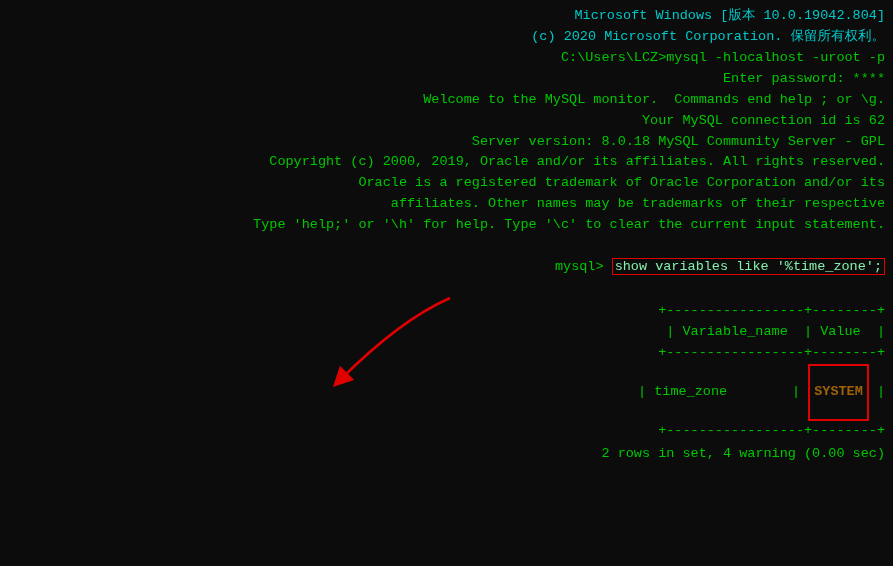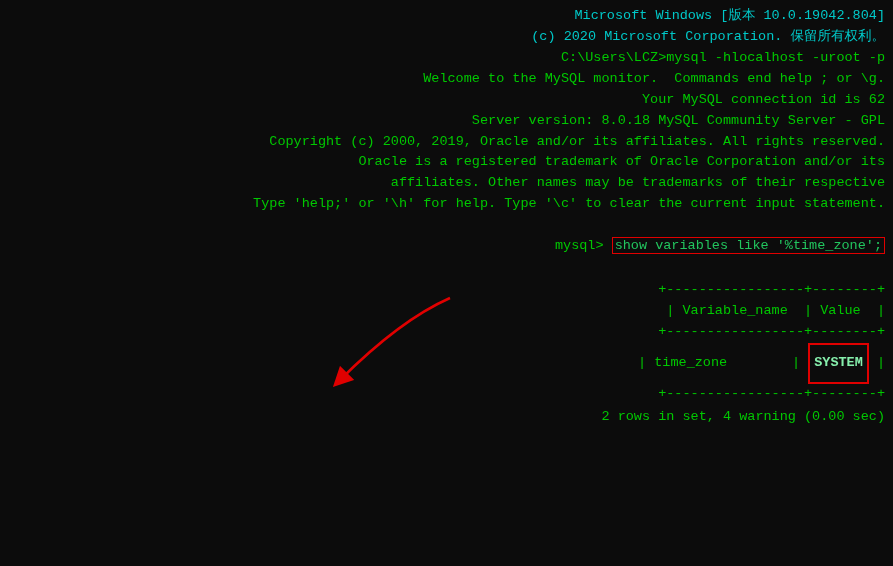--- a/index.html
+++ b/index.html
@@ -39,56 +39,57 @@
     .cmd-highlight {
       display: inline;
       border: 1.5px solid #e00000;
       padding: 0 2px;
     }
 
     
     .system-highlight {
       display: inline-block;
       border: 2px solid #e00000;
-      padding: 8px 4px;
-      color: #86efac;
+      padding: 16px 4px;
+      color: #a16207;
       font-weight: bold;
     }
 
     
     .arrow-overlay {
       position: absolute;
       top: 290px;
       left: 220px;
       pointer-events: none;
     }
   </style>
 </head>
 <body>
 
 <div class="terminal">
 
   <div class="line cyan">Microsoft Windows [版本 10.0.19042.804]</div>
   <div class="line cyan">(c) 2020 Microsoft Corporation. 保留所有权利。</div>
   <div class="line"></div>
   <div class="line green">C:\Users\LCZ&gt;mysql -hlocalhost -uroot -p</div>
+  <div class="line green">Enter password: ****</div>
   <div class="line green">Welcome to the MySQL monitor.  Commands end help ; or \g.</div>
   <div class="line green">Your MySQL connection id is 62</div>
   <div class="line green">Server version: 8.0.18 MySQL Community Server - GPL</div>
   <div class="line"></div>
   <div class="line green">Copyright (c) 2000, 2019, Oracle and/or its affiliates. All rights reserved.</div>
   <div class="line"></div>
   <div class="line green">Oracle is a registered trademark of Oracle Corporation and/or its</div>
   <div class="line green">affiliates. Other names may be trademarks of their respective</div>
   <div class="line"></div>
   <div class="line green">Type 'help;' or '\h' for help. Type '\c' to clear the current input statement.</div>
   <div class="line"></div>
 
   <div class="line green">
-    <span>mysql&gt; </span><span class="cmd-highlight" style="color:#22c55e; border-color:#e00000;">show variables like '%time_zone';</span>
+    <span>mysql&gt; </span><span class="cmd-highlight" style="color:#86efac; border-color:#e00000;">show variables like '%time_zone';</span>
   </div>
 
   <div class="table-section">
     <div class="line green table-separator">+-----------------+--------+</div>
     <div class="line green">| <span>Variable_name</span>  | <span>Value</span>  |</div>
     <div class="line green table-separator">+-----------------+--------+</div>
     <div class="line green">| <span>time_zone</span>        | <span class="system-highlight">SYSTEM</span> |</div>
     <div class="line green table-separator">+-----------------+--------+</div>
   </div>
 

